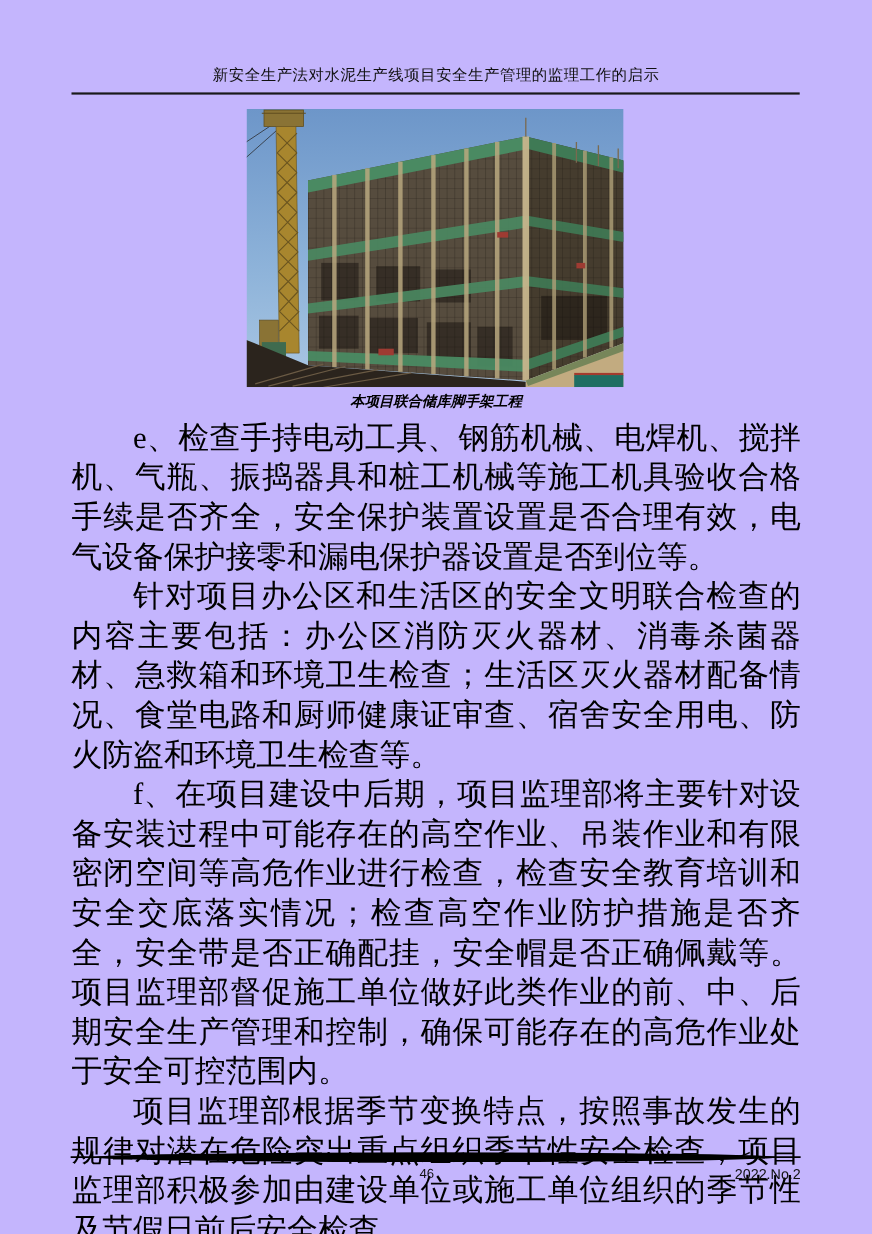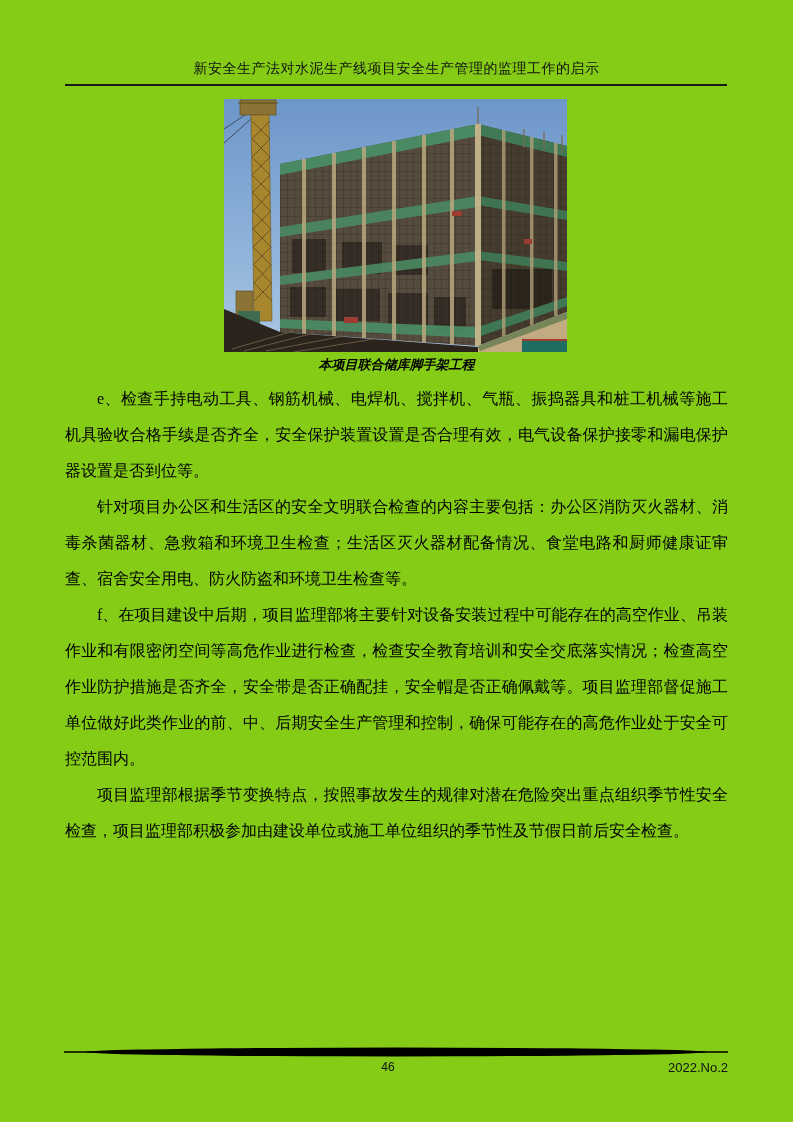--- a/index.html
+++ b/index.html
@@ -3,21 +3,21 @@
 <meta charset="utf-8">
 <style>
   :root{
     --sky-top:#6d96c9; --sky-mid:#8fb4da; --sky-bottom:#aac7e3;
     --net-green:#4a8a62; --scaffold-dark:#564c3e; --scaffold-darker:#453c2e;
     --column-tan:#b9a87f; --crane-yellow:#a8862e; --ground-dark:#2b241d;
     --ground-tan:#c2ab80; --machine-teal:#1f6e62; --text:#000000; --rule:#1a1a1a;
   }
   html,body{margin:0;padding:0;background:#ffffff;}
   .page{
-    position:relative; width:793px; height:1122px; background:#84cc16;
+    position:relative; width:793px; height:1122px; background:#c4b5fd;
     font-family:"Liberation Serif","DejaVu Serif",serif; color:var(--text);
     overflow:hidden;
   }
   .running-header{
     position:absolute; top:60px; left:65px; width:663px;
     text-align:center; font-size:14px; letter-spacing:0.5px; color:#111;
   }
   .header-rule{
     position:absolute; top:84px; left:65px; width:662px; height:2px;
     background:var(--rule);
@@ -27,21 +27,21 @@
   .figure-caption{
     position:absolute; top:257px; left:-224px; width:793px;
     text-align:center; font-family:"Liberation Sans","DejaVu Sans",sans-serif;
     font-weight:bold; font-size:13px; color:#000;
   }
   .body-text{
     position:absolute; top:381px; left:65px; width:663px;
   }
   .body-text p{
     margin:0; text-indent:2em; text-align:justify;
-    font-size:16px; line-height:36px; color:#000;
+    font-size:28px; line-height:36px; color:#000;
   }
   .footer{position:absolute; top:1046px; left:64px; width:664px; height:40px;}
   .footer-rule{display:block;}
   .footer-row{
     position:relative; width:664px; height:18px; margin-top:2px;
     font-family:"Liberation Sans","DejaVu Sans",sans-serif;
   }
   .page-number{
     position:absolute; left:0; right:16px; text-align:center;
     font-size:12px; color:#111;

